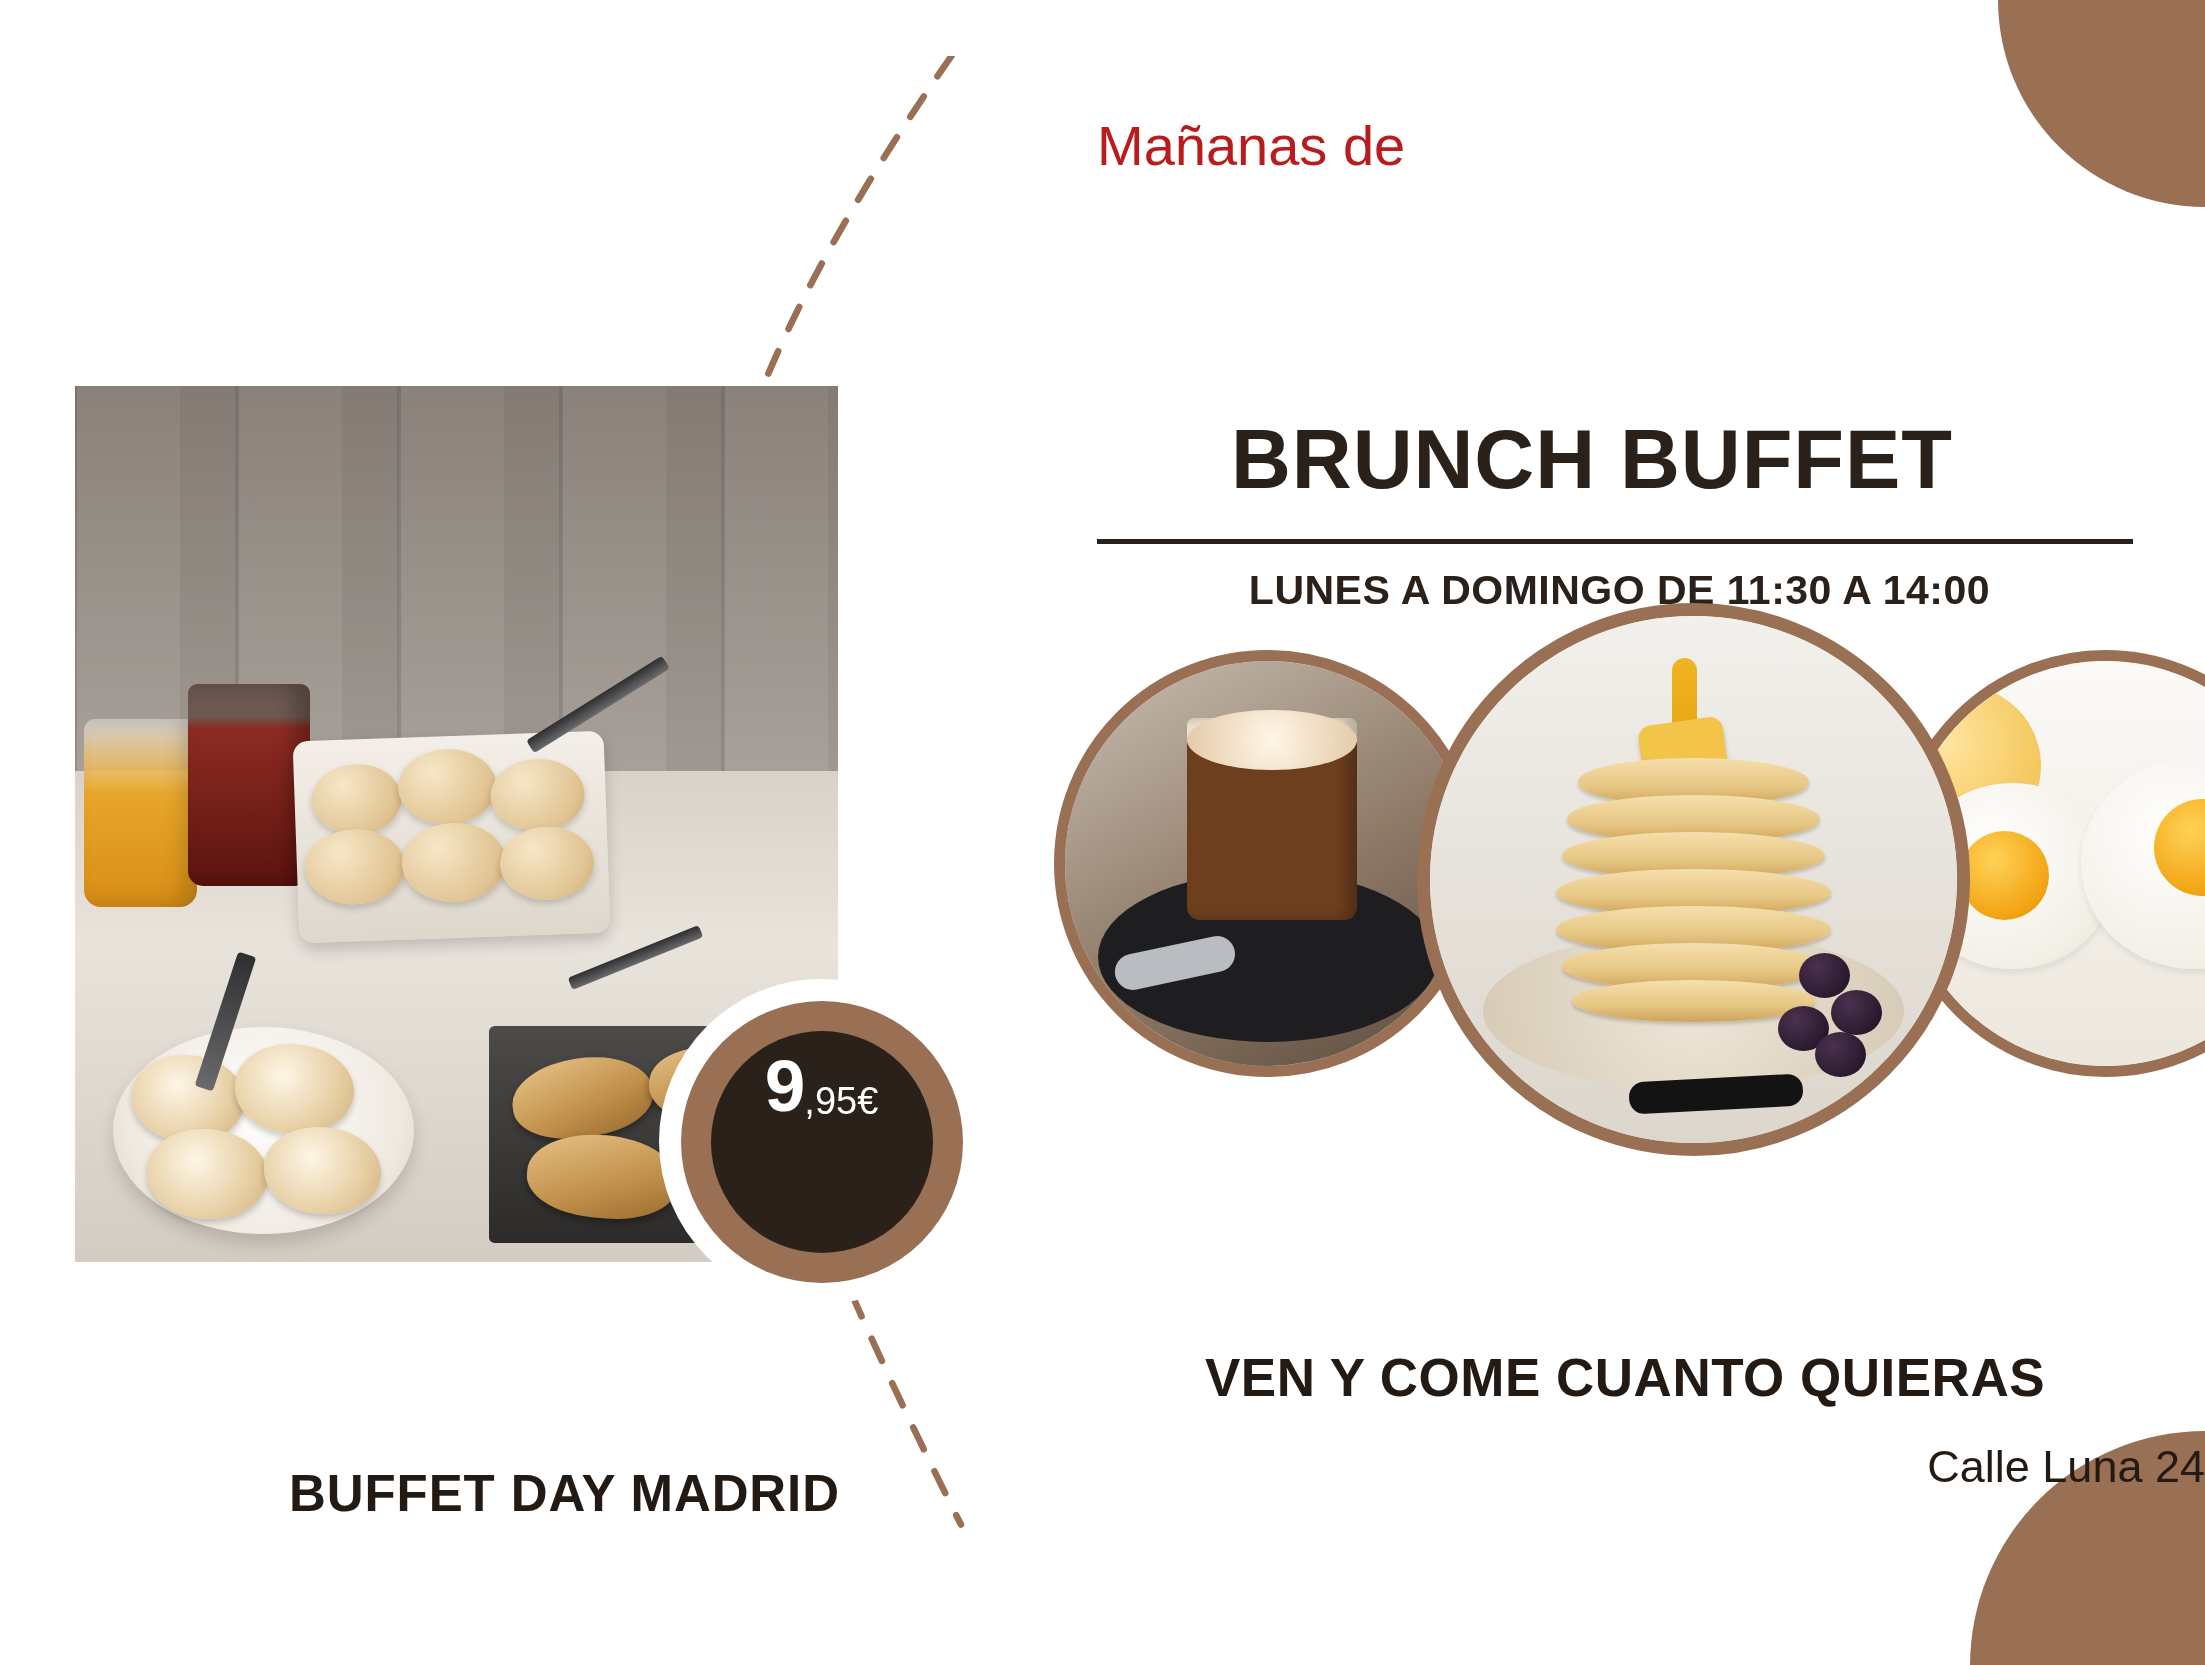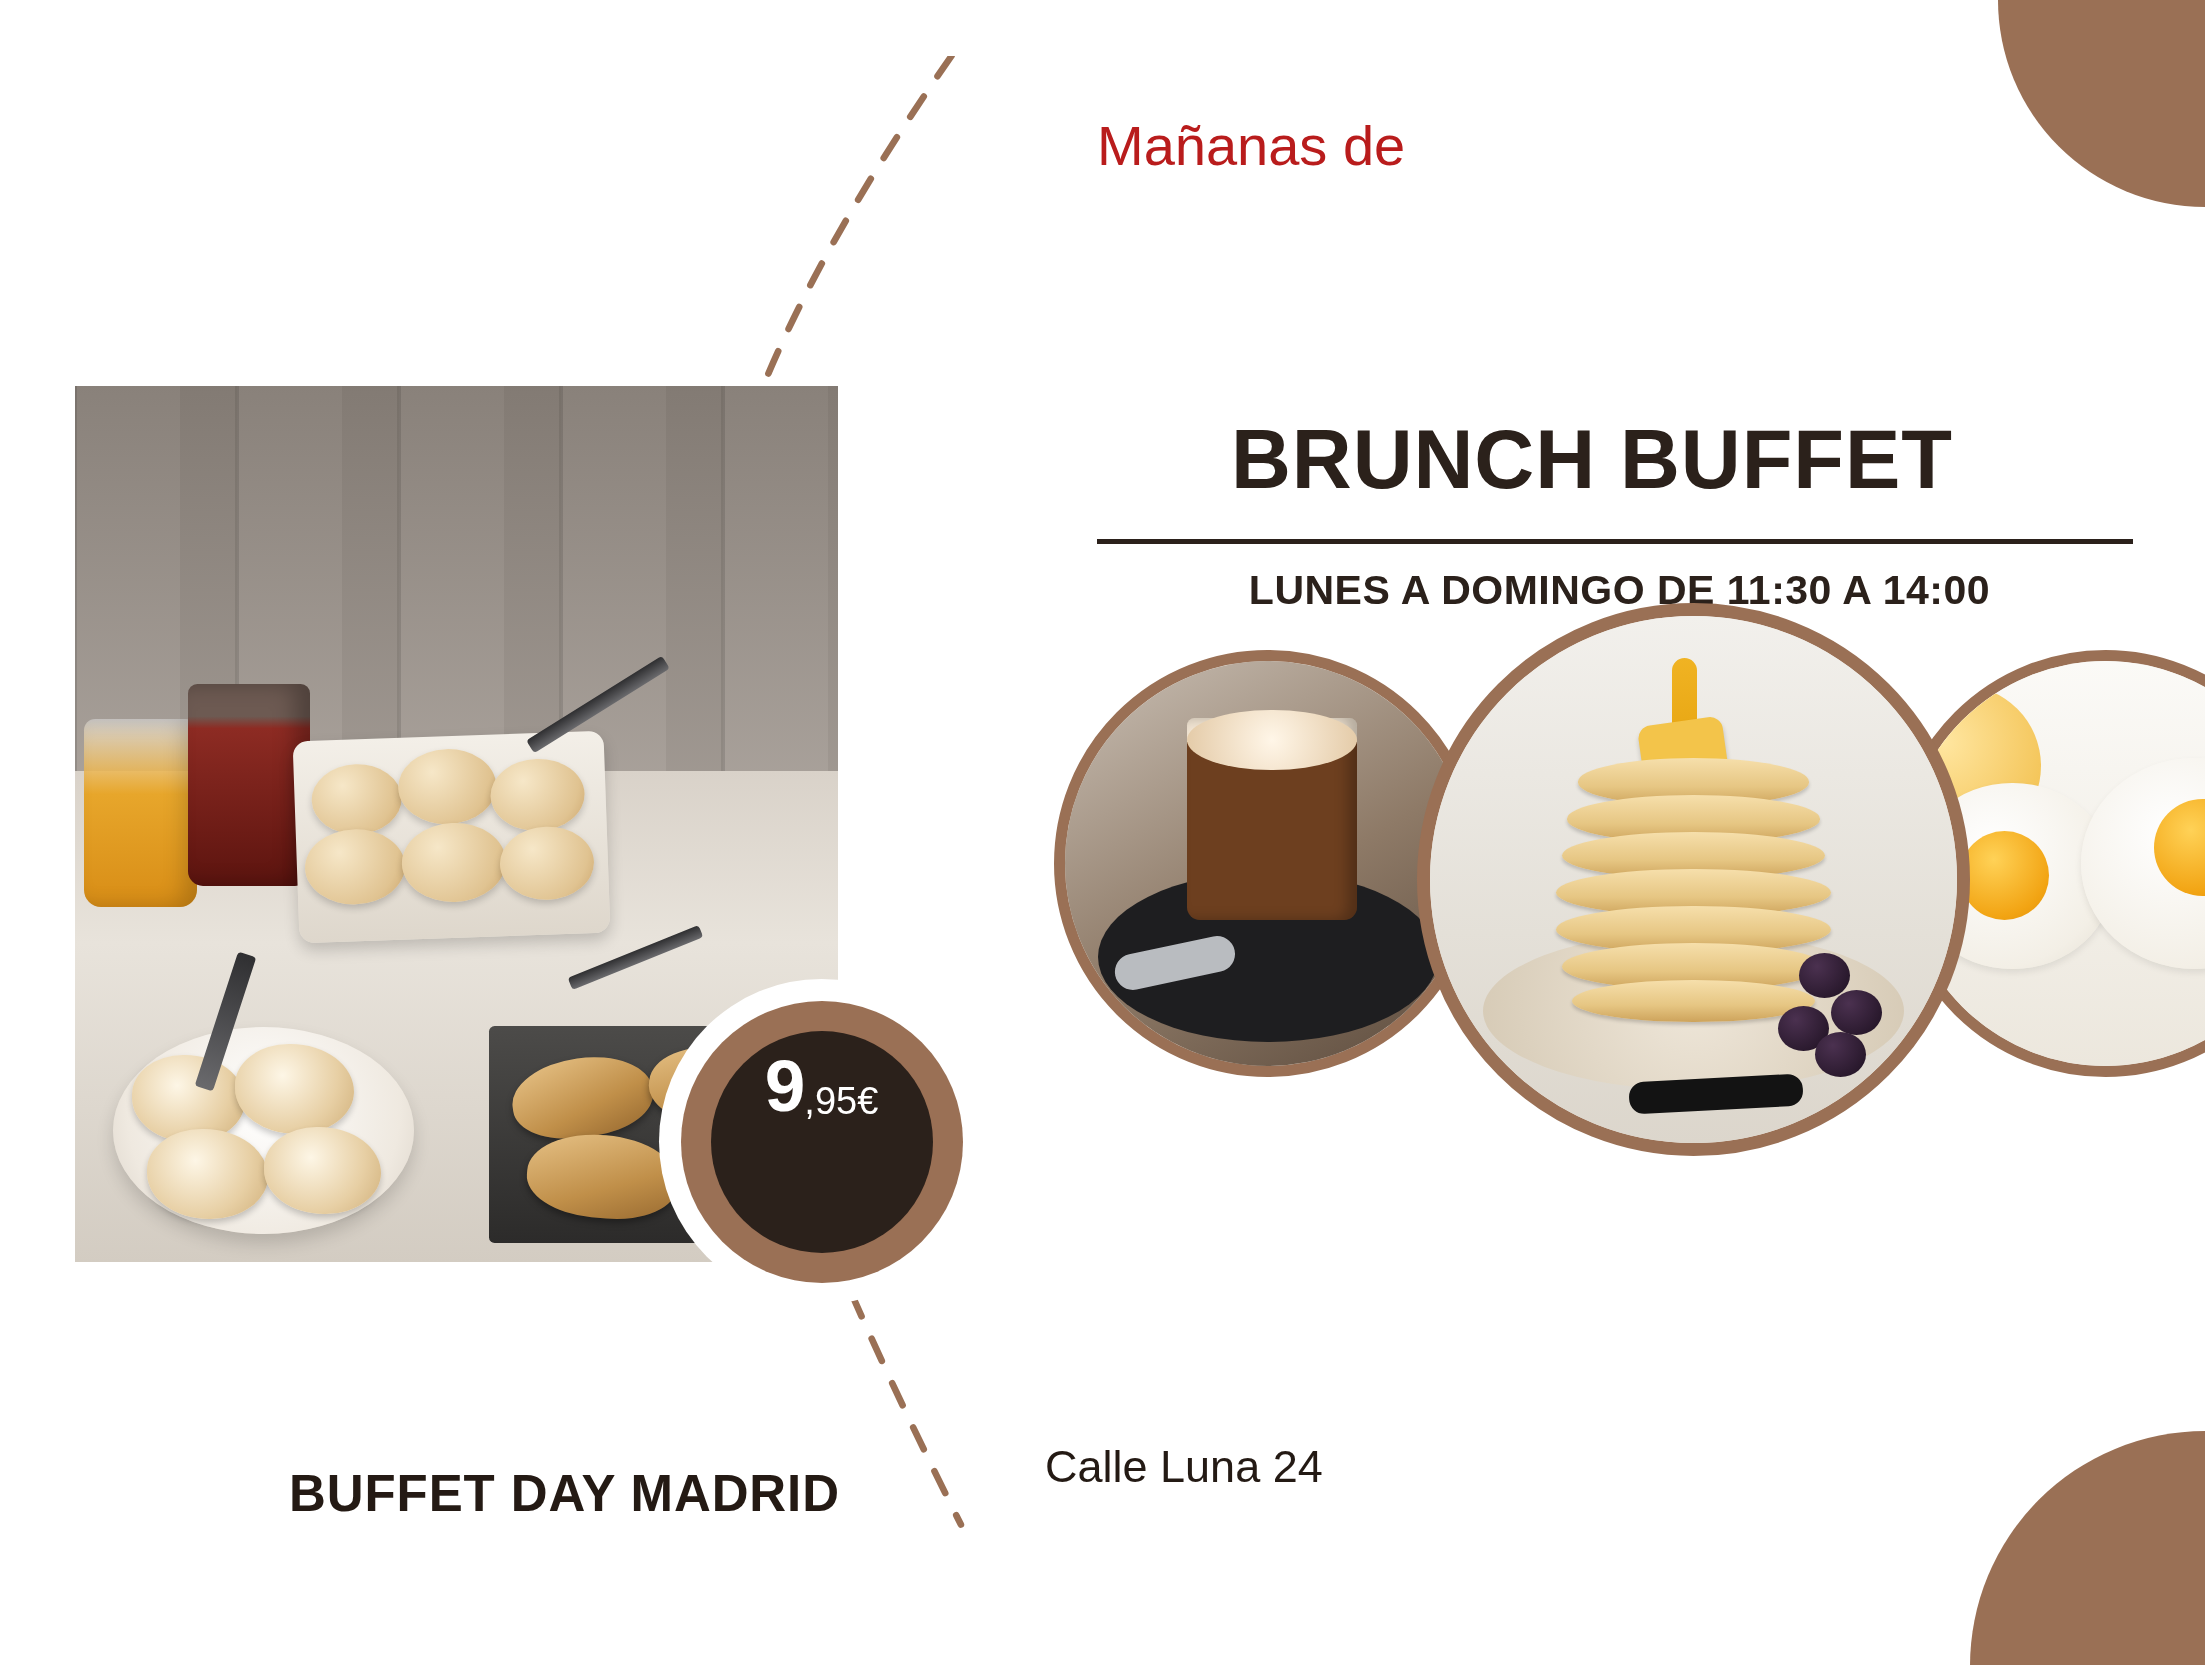--- a/index.html
+++ b/index.html
@@ -320,21 +320,21 @@
     font-size: 53px;
     font-weight: bold;
     letter-spacing: 0.5px;
     color: #241a14;
   }
   .address {
     position: absolute;
     left: 0;
     top: 1441px;
     width: 1160px;
-    text-align: left;
+    text-align: right;
     font-size: 45px;
     color: #241a14;
   }
 </style>
 </head>
 <body>
 
 <div class="corner-tr"></div>
 <div class="corner-br"></div>
 
@@ -425,15 +425,16 @@
     <div class="eggs-bg"></div>
     <div class="egg-extra"></div>
     <div class="egg-white" style="left:2%;  top:30%; width:50%; height:46%;"></div>
     <div class="egg-white" style="left:44%; top:24%; width:56%; height:52%;"></div>
     <div class="yolk" style="left:14%; top:42%; width:22%; height:22%;"></div>
     <div class="yolk" style="left:62%; top:34%; width:24%; height:24%;"></div>
   </div>
 
   <div class="scribble"></div>
 
+  <div class="tagline">VEN Y COME CUANTO QUIERAS</div>
   <div class="address">Calle Luna 24</div>
 </div>
 
 
 </body></html>

